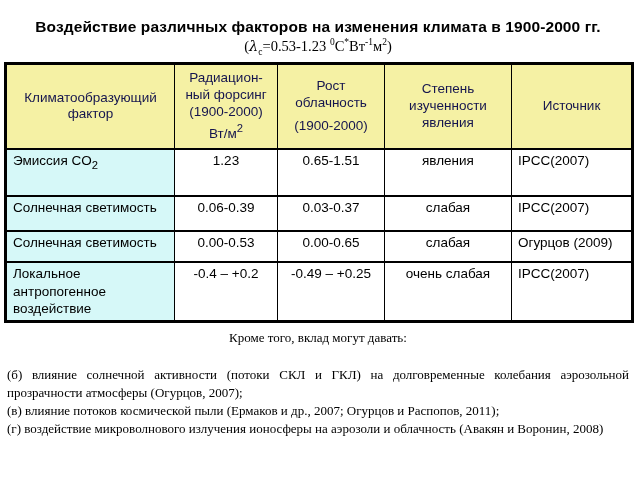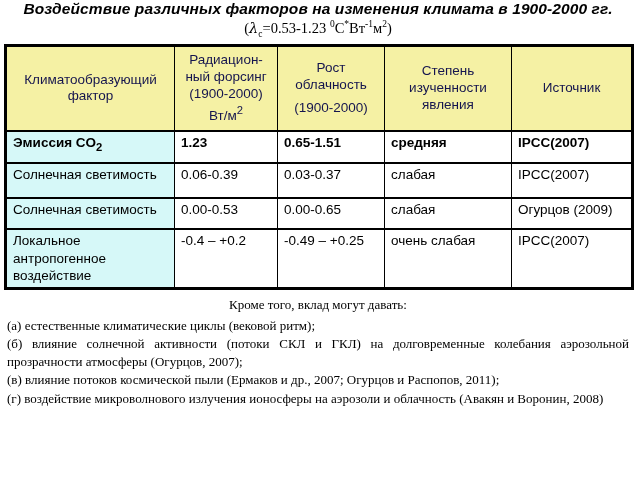--- a/index.html
+++ b/index.html
@@ -1,22 +1,22 @@
 <!DOCTYPE html>
 <html style="--header-bg: #f5f1a4; --factor-bg: #d6f8f8; --header-text: #15154e; --border: #000000;"><head>
 <meta charset="utf-8">
 <style>
   html,body { margin:0; padding:0; background:#fff; }
   .page {
     width:636px; height:479px; background:#ffffff; overflow:hidden;
     font-family:"Liberation Sans", sans-serif; color:#000; position:relative;
   }
   .title {
-    padding-top:0; text-align:center; font-weight:bold;
-    font-size:15.5px; letter-spacing:0.1px; color:#000;font-style:italic;
+    padding-top:18px; text-align:center; font-weight:bold;
+    font-size:15.5px; letter-spacing:0.1px; color:#000;
   }
   .subtitle {
     text-align:center; font-family:"Liberation Serif", serif;
     font-weight:normal; font-size:14.5px; margin-top:1px;
   }
   .subtitle .lam { font-style:italic; font-family:"DejaVu Serif", serif; }
   .subtitle sub { font-size:9.5px; }
   .subtitle sup { font-size:9.5px; }
   table.factors {
     border-collapse:collapse; table-layout:fixed;
@@ -33,34 +33,34 @@
   thead th {
     background:var(--header-bg, #f5f1a4); color:var(--header-text, #15154e);
     font-weight:normal; font-size:13.5px; line-height:1.25;
     vertical-align:middle; text-align:center;
     border-bottom:3px solid var(--border, #000);
   }
   thead th .gap-line { margin-top:7px; }
   tbody td { vertical-align:top; font-size:13.5px; line-height:1.3; padding-top:4px; background:#fff; }
   td.factor { background:var(--factor-bg, #d6f8f8); text-align:left; }
   td.factor-center { background:var(--factor-bg, #d6f8f8); text-align:center; }
-  td.val { text-align:left; }
+  td.val { text-align:center; }
   td.src { text-align:left; padding-left:8px; }
   .effect-detail { margin-top:6px; }
   tr.h-head { height:86px; }
-  tr.h-r1 { height:32px;font-weight:bold; }
+  tr.h-r1 { height:47px; }
   tr.h-r2 { height:35px; }
   tr.h-r3 { height:31px; }
   tr.h-r4 { height:79px; }
   tr.h-r5 { height:56px;margin-left:28px; }
   .notes {
     margin-top:7px; padding:0 7px;
     font-family:"Liberation Serif", serif; font-size:13px; color:#000;
   }
-  .notes-intro { text-align:center; margin-bottom:4px; }
+  .notes-intro { text-align:center; margin-bottom:20px; }
   .note-item { text-align:justify; line-height:1.4; }
 </style>
 </head>
 <body>
 
 <div class="page">
 
   <div class="title">Воздействие различных факторов на изменения климата в 1900-2000 гг.</div>
 
   <div class="subtitle">
@@ -91,21 +91,21 @@
         </th>
         <th><span>Степень изученности явления</span></th>
         <th><span>Источник</span></th>
       </tr>
     </thead>
     <tbody>
       <tr class="h-r1">
         <td class="factor"><span>Эмиссия CO</span><sub>2</sub></td>
         <td class="val">1.23</td>
         <td class="val">0.65-1.51</td>
-        <td class="val">средняя</td>
+        <td class="val">явления</td>
         <td class="src">IPCC(2007)</td>
       </tr>
       <tr class="h-r2">
         <td class="factor">Солнечная светимость</td>
         <td class="val">0.06-0.39</td>
         <td class="val">0.03-0.37</td>
         <td class="val">слабая</td>
         <td class="src">IPCC(2007)</td>
       </tr>
       <tr class="h-r3">
@@ -120,19 +120,18 @@
         <td class="val">-0.4 – +0.2</td>
         <td class="val">-0.49 – +0.25</td>
         <td class="val">очень слабая</td>
         <td class="src">IPCC(2007)</td>
       </tr>
     </tbody>
   </table>
 
   <div class="notes">
     <div class="notes-intro">Кроме того, вклад могут давать:</div>
-    <div class="note-item">(а) естественные климатические циклы (вековой ритм);</div>
     <div class="note-item">(б) влияние солнечной активности (потоки СКЛ и ГКЛ) на долговременные колебания аэрозольной прозрачности атмосферы (Огурцов, 2007);</div>
     <div class="note-item">(в) влияние потоков космической пыли (Ермаков и др., 2007; Огурцов и Распопов, 2011);</div>
     <div class="note-item">(г) воздействие микроволнового излучения ионосферы на аэрозоли и облачность (Авакян и Воронин, 2008)</div>
   </div>
 
 </div>
 
 </body></html>

